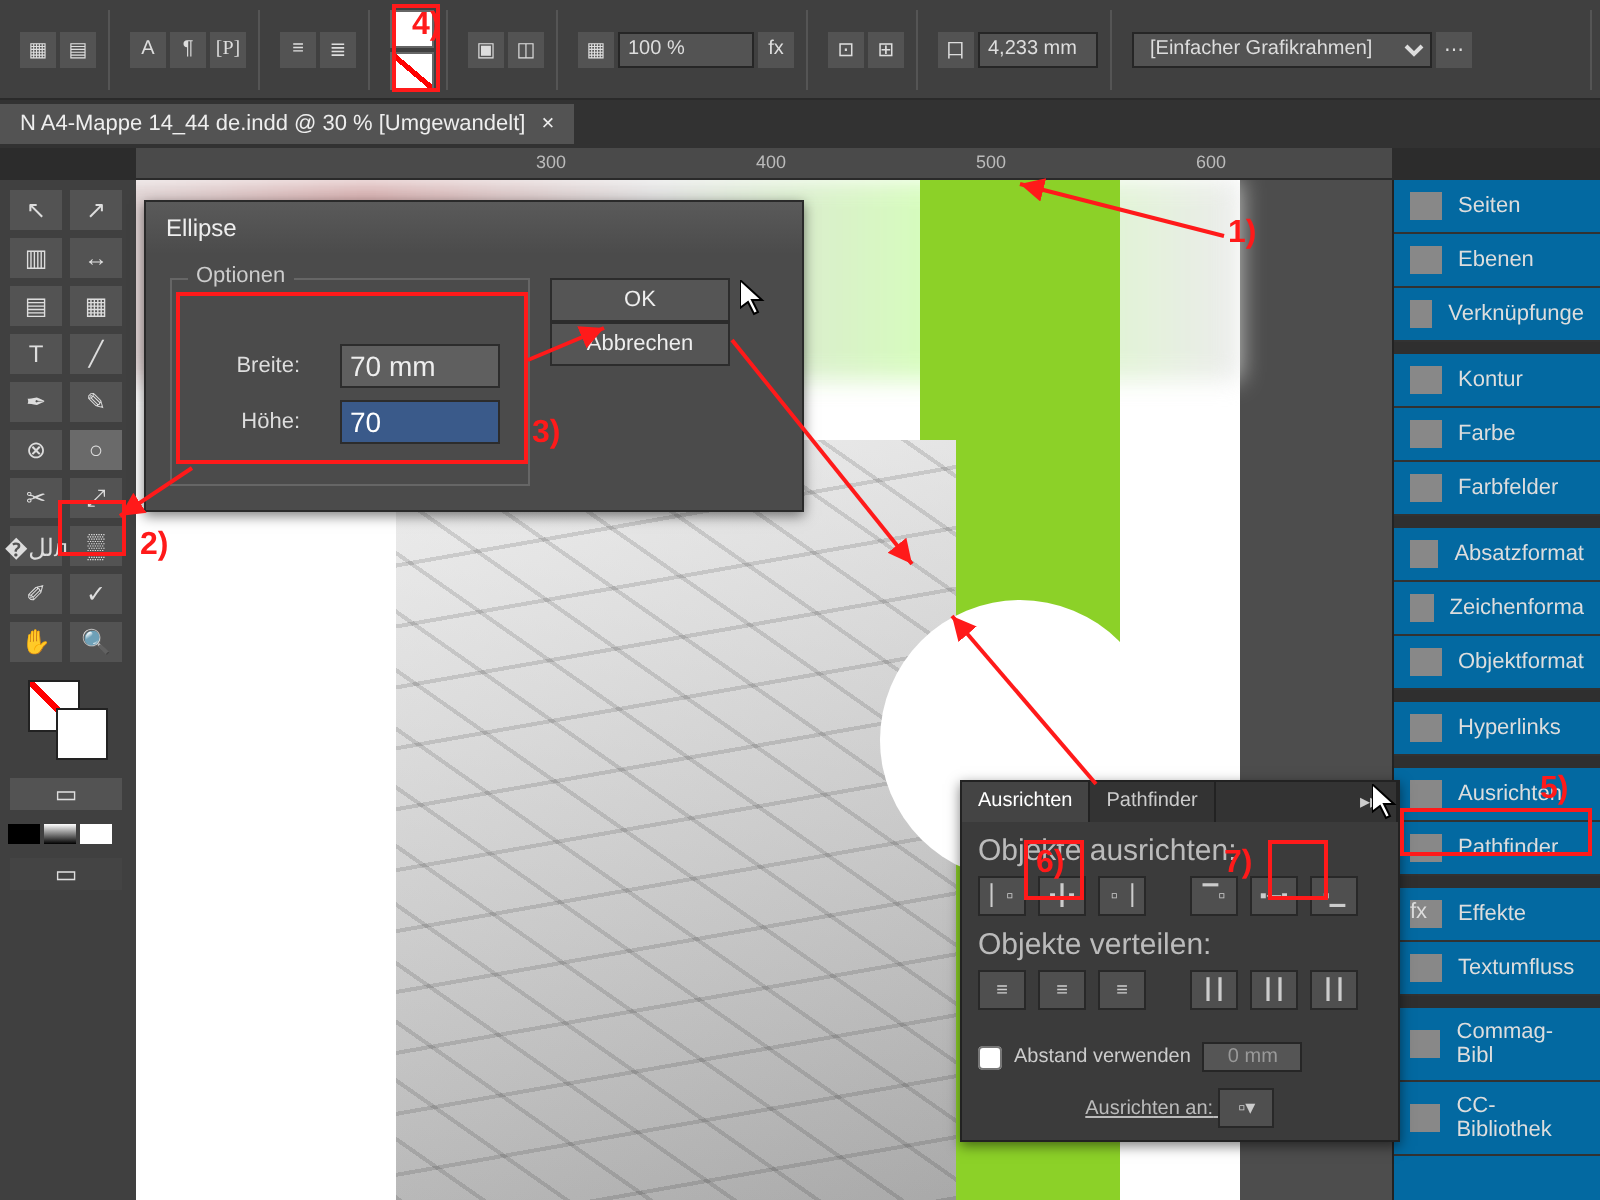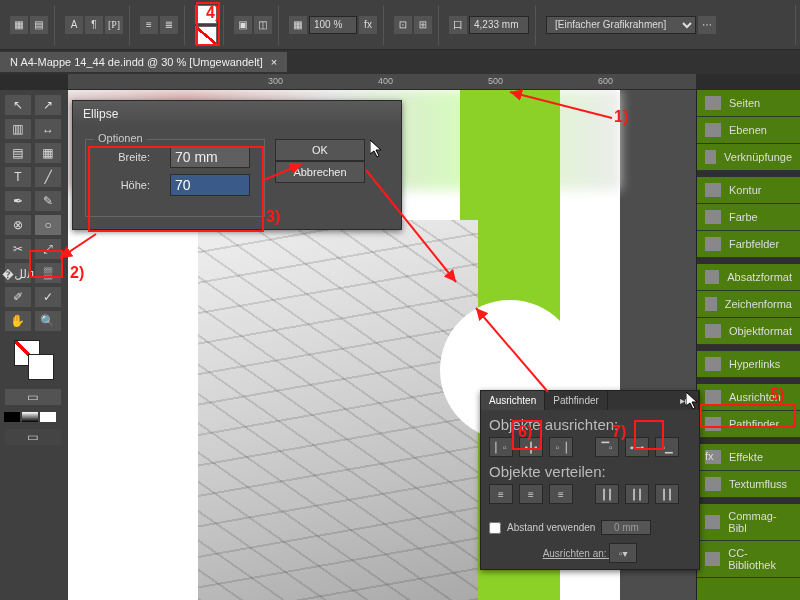--- a/index.html
+++ b/index.html
@@ -45,30 +45,30 @@
   .green-bar { position: absolute; top: 0; right: 60px; width: 100px; height: 100%; background: #8cd128; }
   .white-circle { position: absolute; top: 210px; right: 40px; width: 140px; height: 140px; background: #fff; border-radius: 50%; }
   .photo { position: absolute; left: 160px; top: 130px; width: 280px; height: 380px; background: linear-gradient(135deg,#e5e5e5,#bcbcbc); }
   .photo::before { content:""; position:absolute; inset:0; background:
     repeating-linear-gradient(35deg, rgba(0,0,0,.12) 0 2px, transparent 2px 24px),
     repeating-linear-gradient(-10deg, rgba(0,0,0,.12) 0 2px, transparent 2px 30px),
     linear-gradient(180deg, rgba(255,255,255,.4), rgba(0,0,0,.1)); }
   .blur-strip { position: absolute; left: 0; top: 0; width: 100%; height: 100px; background: linear-gradient(90deg,#d9d2d2,#c99,#d7d7d7,#cfa,#e7e7e7); filter: blur(6px); opacity: .8; }
 
   
-  .right-dock { width: 104px; background: #4d7c0f; border-left: 1px solid #222; display: flex; flex-direction: column; }
+  .right-dock { width: 104px; background: #0369a1; border-left: 1px solid #222; display: flex; flex-direction: column; }
   .dock-sep { height: 6px; background: #2f2f2f; }
   .dock-item { display: flex; align-items: center; gap: 8px; padding: 6px 8px; color: #ddd; font-size: 11px; border-bottom: 1px solid #323232; }
   .dock-item .ic { width: 16px; height: 14px; background: #888; }
 
   
   .dialog { position: absolute; left: 72px; top: 100px; width: 330px; background: #4b4b4b; border: 1px solid #2a2a2a; box-shadow: 0 2px 6px rgba(0,0,0,.5); z-index: 50; }
   .dialog-title { background: linear-gradient(#5a5a5a,#4b4b4b); padding: 6px 10px; color: #eee; font-size: 12px; }
   .dialog-body { padding: 12px; display: flex; gap: 10px; }
-  .opts { border: 1px solid #666; padding: 0 14px 14px 14px; position: relative; }
+  .opts { border: 1px solid #666; padding: 26px 14px 14px 14px; position: relative; }
   .opt-row { display: flex; align-items: center; gap: 20px; margin: 6px 0; }
   .opt-row label { width: 50px; text-align: right; color: #ddd; }
   .opt-row input { width: 80px; background: #5f5f5f; border: 1px solid #2c2c2c; color: #eee; padding: 2px 4px; font-size: 14px; }
   .opt-row input.active { background: #3a5a8a; color: #fff; }
   .dlg-buttons { display: flex; flex-direction: column; gap: 0; }
   .dlg-btn { width: 90px; padding: 4px 0; background: #555; border: 1px solid #2c2c2c; color: #eee; text-align: center; cursor: pointer; }
 
   
   .align-panel { position: absolute; left: 480px; top: 390px; width: 220px; background: #3b3b3b; border: 1px solid #222; z-index: 40; box-shadow: 0 2px 6px rgba(0,0,0,.5); }
   .align-tabs { display: flex; background: #333; }
@@ -110,21 +110,21 @@
   <div class="tb-group" style="flex-direction:column;gap:2px;justify-content:center">
     <div class="swatch-white"></div>
     <div class="swatch-none"></div>
   </div>
   <div class="tb-group">
     <div class="tb-btn">▣</div>
     <div class="tb-btn">◫</div>
   </div>
   <div class="tb-group">
     <div class="tb-btn">▦</div>
-    <input class="tb-input" style="width: 48px;" value="100 %">
+    <input class="tb-input" style="width: 68px;" value="100 %">
     <div class="tb-btn">fx</div>
   </div>
   <div class="tb-group">
     <div class="tb-btn">⊡</div>
     <div class="tb-btn">⊞</div>
   </div>
   <div class="tb-group">
     <div class="tb-btn">口</div>
     <input class="tb-input" style="width: 60px;" value="4,233 mm">
   </div>

